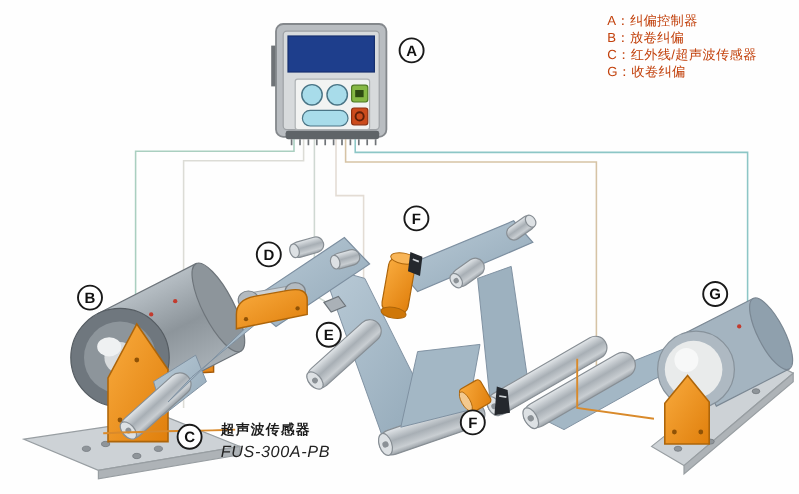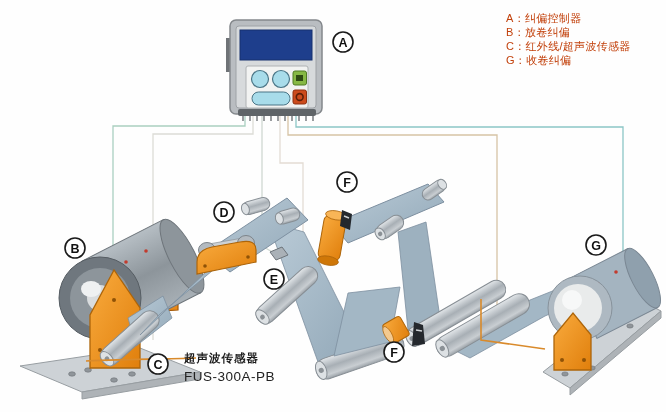--- a/index.html
+++ b/index.html
@@ -3,21 +3,21 @@
 <meta charset="utf-8">
 <style>
   html,body{margin:0;padding:0;background:#fff;}
   .stage{position:relative;width:666px;height:412px;background:#fefefe;overflow:hidden;
          font-family:"Liberation Sans",sans-serif;}
   .stage svg{position:absolute;left:0;top:0;}
   .legend{position:absolute;left:506px;top:11px;width:158px;color:#c2410c;}
   .legend-line{font-size:11px;line-height:14px;white-space:nowrap;font-weight:500;letter-spacing:.3px;}
   .annot{position:absolute;left:171px;top:351px;color:#1c1c1c;margin-left:13px;}
   .annot-name{font-size:11.5px;font-weight:bold;letter-spacing:1px;}
-  .annot-model{font-size:13.5px;margin-top:3px;letter-spacing:.5px;color:#222;}
+  .annot-model{font-size:13.5px;margin-top:3px;letter-spacing:.5px;color:#222;font-style:italic;}
   .callout-text{font:bold 12.5px "Liberation Sans",sans-serif;fill:#111;}
 </style>
 </head>
 <body>
 
 <div class="stage">
 
 <svg width="666" height="412" viewBox="0 0 666 412">
   <defs>
     <linearGradient id="rollGrad" x1="0" y1="0" x2="0" y2="1">

